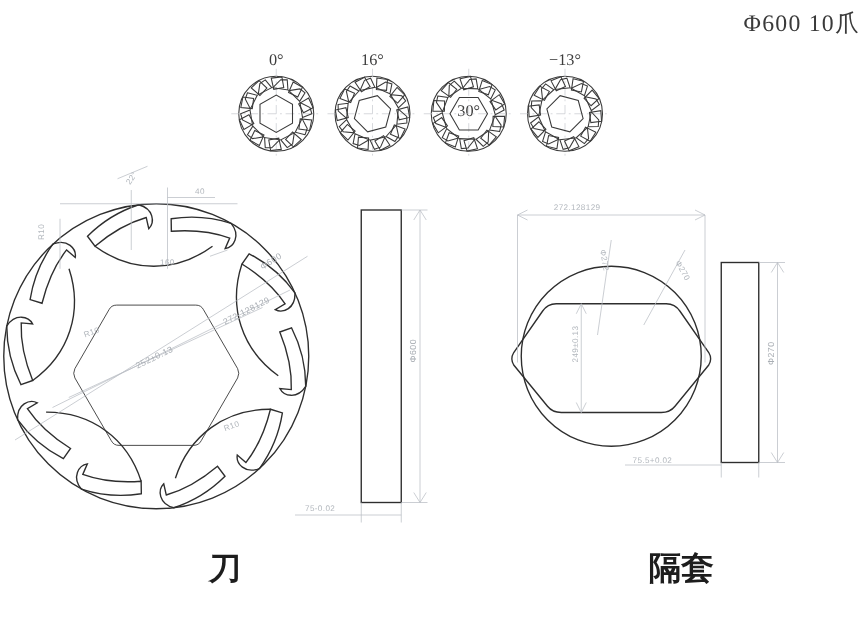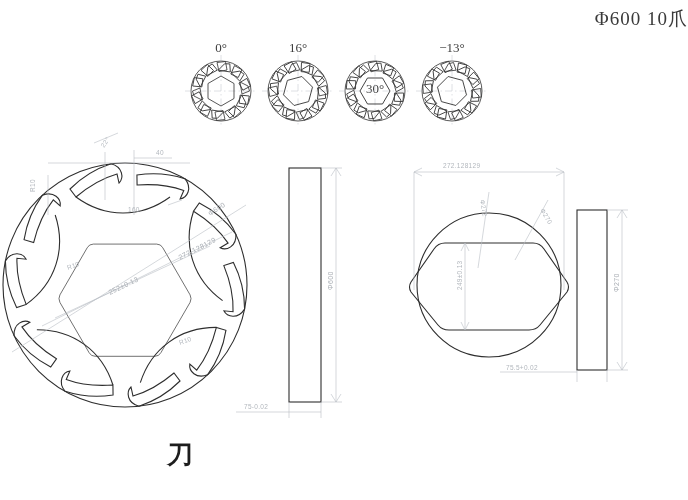--- a/index.html
+++ b/index.html
@@ -39,20 +39,21 @@
 <div id="sheet">
 
   <div class="title-main">Φ600  10爪</div>
 
   <div class="angle-label" style="left:191px;top:40px;">0°</div>
   <div class="angle-label" style="left:268px;top:40px;">16°</div>
   <div class="angle-label" style="left:345px;top:40px;margin-top:41px;">30°</div>
   <div class="angle-label" style="left:422px;top:40px;">−13°</div>
 
   <div class="part-caption" style="left:135px;top:437px;width:90px;">刀</div>
+  <div class="part-caption" style="left:495px;top:437px;width:100px;">隔套</div>
 
   <svg width="688" height="500" viewBox="0 0 688 500">
     <defs>
 
       <g id="clawsmall">
         <path class="ln-thin" d="M 0,-30 L 6,-29 L 7.5,-21.5 L 2,-20.5 L -1,-27.5 Z"></path>
       </g>
     </defs>
 
     <g>

